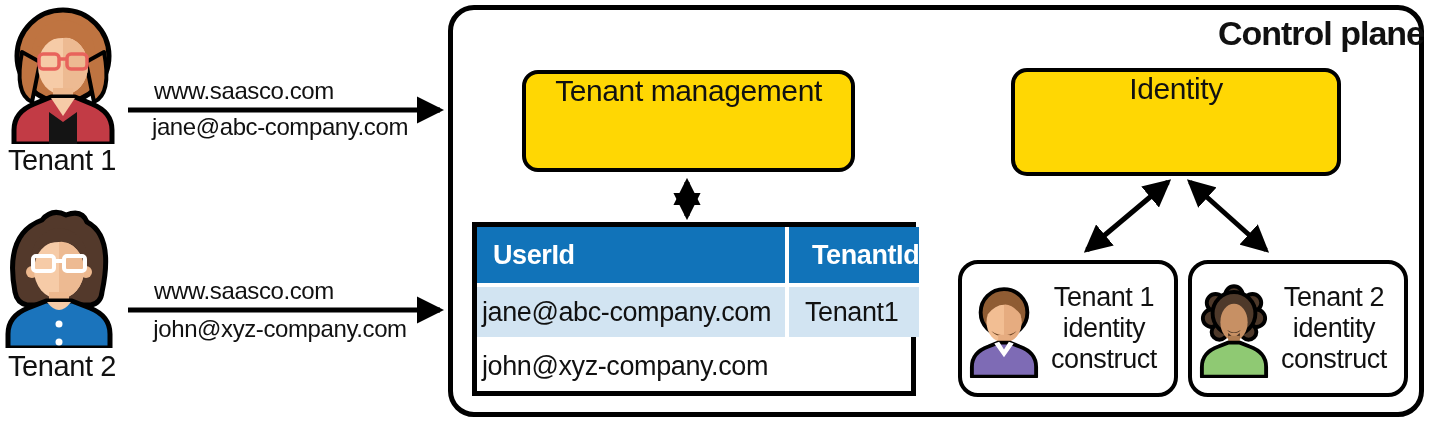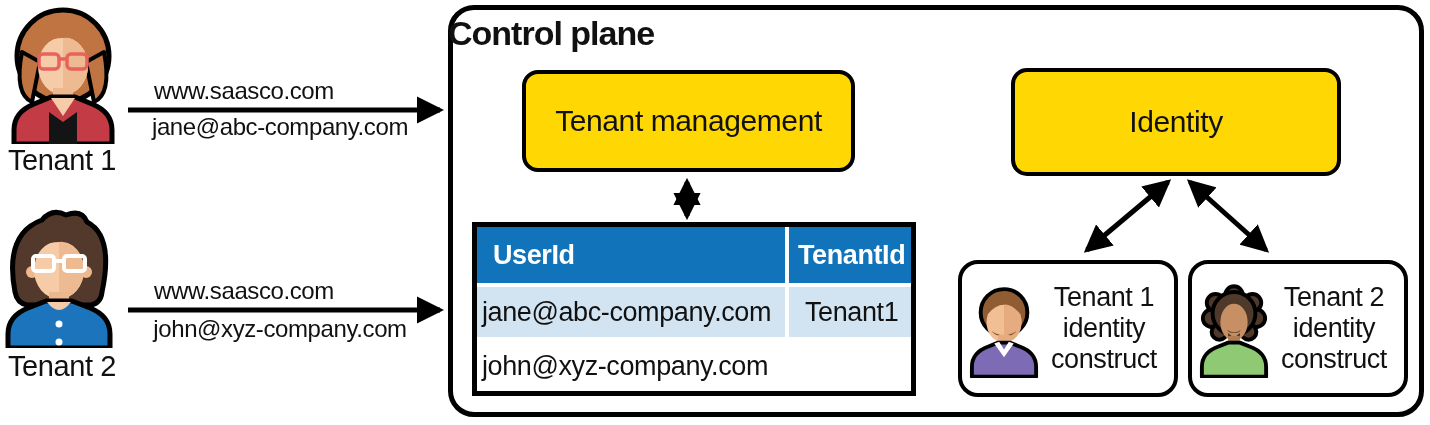--- a/index.html
+++ b/index.html
@@ -8,43 +8,43 @@
     font-family:"Liberation Sans",sans-serif;color:#111;letter-spacing:-0.4px;
   }
   .abs{position:absolute;box-sizing:border-box;}
 
   
   .control-plane{
     left:448px;top:5px;width:976px;height:412px;
     border:5px solid #000;border-radius:26px;background:#fff;
   }
   .cp-title{
-    left:448px;top:14px;width:976px;text-align:left;
+    left:448px;top:14px;width:976px;text-align:right;
     font-size:34px;font-weight:bold;letter-spacing:-1px;
   }
 
   
   .svc{
     background:#ffd703;border:4px solid #000;border-radius:16px;
-    display:flex;align-items:center;justify-content:center;
+    display:flex;justify-content:center;
     font-size:30px;color:#111;
   }
   .svc.tm{left:522px;top:70px;width:333px;height:102px;}
   .svc.idn{left:1011px;top:68px;width:330px;height:108px;}
 
   
   .tbl{
     left:472px;top:222px;width:444px;height:174px;
     border:5px solid #000;background:#fff;
     display:grid;grid-template-columns:312px 1fr;grid-template-rows:56px 54px 54px;
   }
   .tbl .cell{display:flex;align-items:center;font-size:27px;box-sizing:border-box;}
   .tbl .hdr{background:#1173b9;color:#fff;font-weight:bold;}
   .tbl .c1{border-right:4px solid #fff;padding-left:16px;}
-  .tbl .c2{padding-left:9px;}
+  .tbl .c2{padding-left:23px;}
   .tbl .body{padding-left:5px;border-top:4px solid #fff;color:#111;}
   .tbl .body.c2{padding-left:16px;}
   .tbl .r1{background:#d2e4f2;}
   .tbl .r2{background:#fff;}
 
   
   .construct{
     top:260px;width:220px;height:137px;background:#fff;
     border:4px solid #000;border-radius:20px;
     display:flex;align-items:center;padding:0 8px 0 6px;gap:2px;

